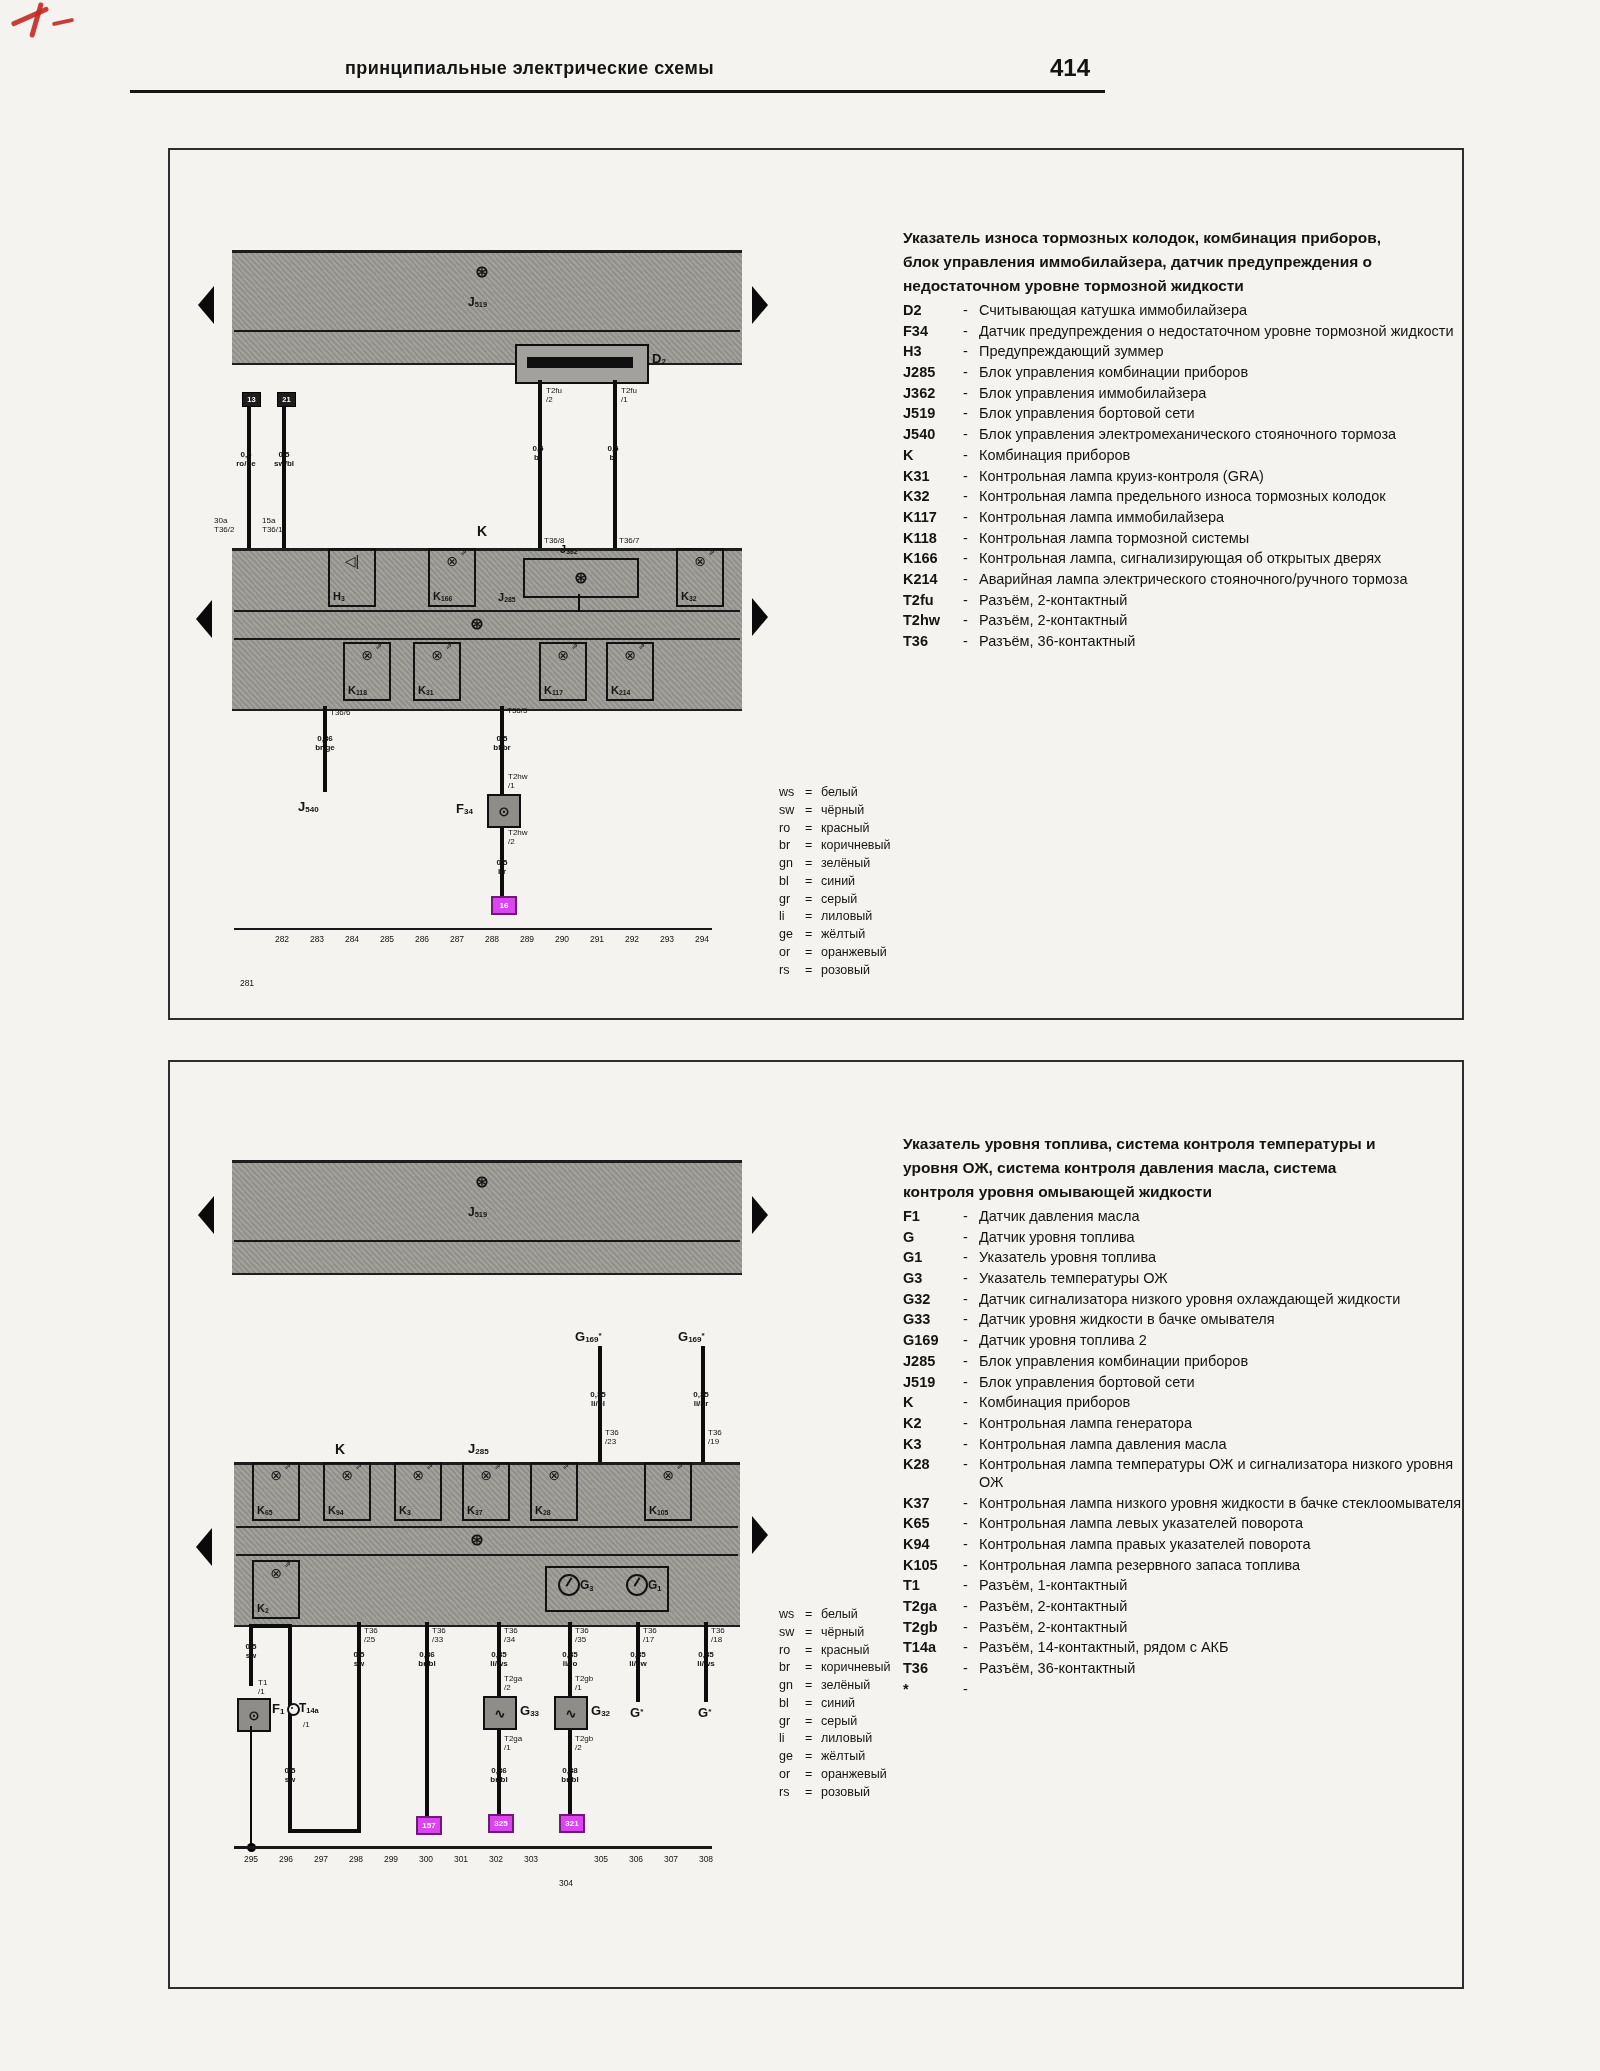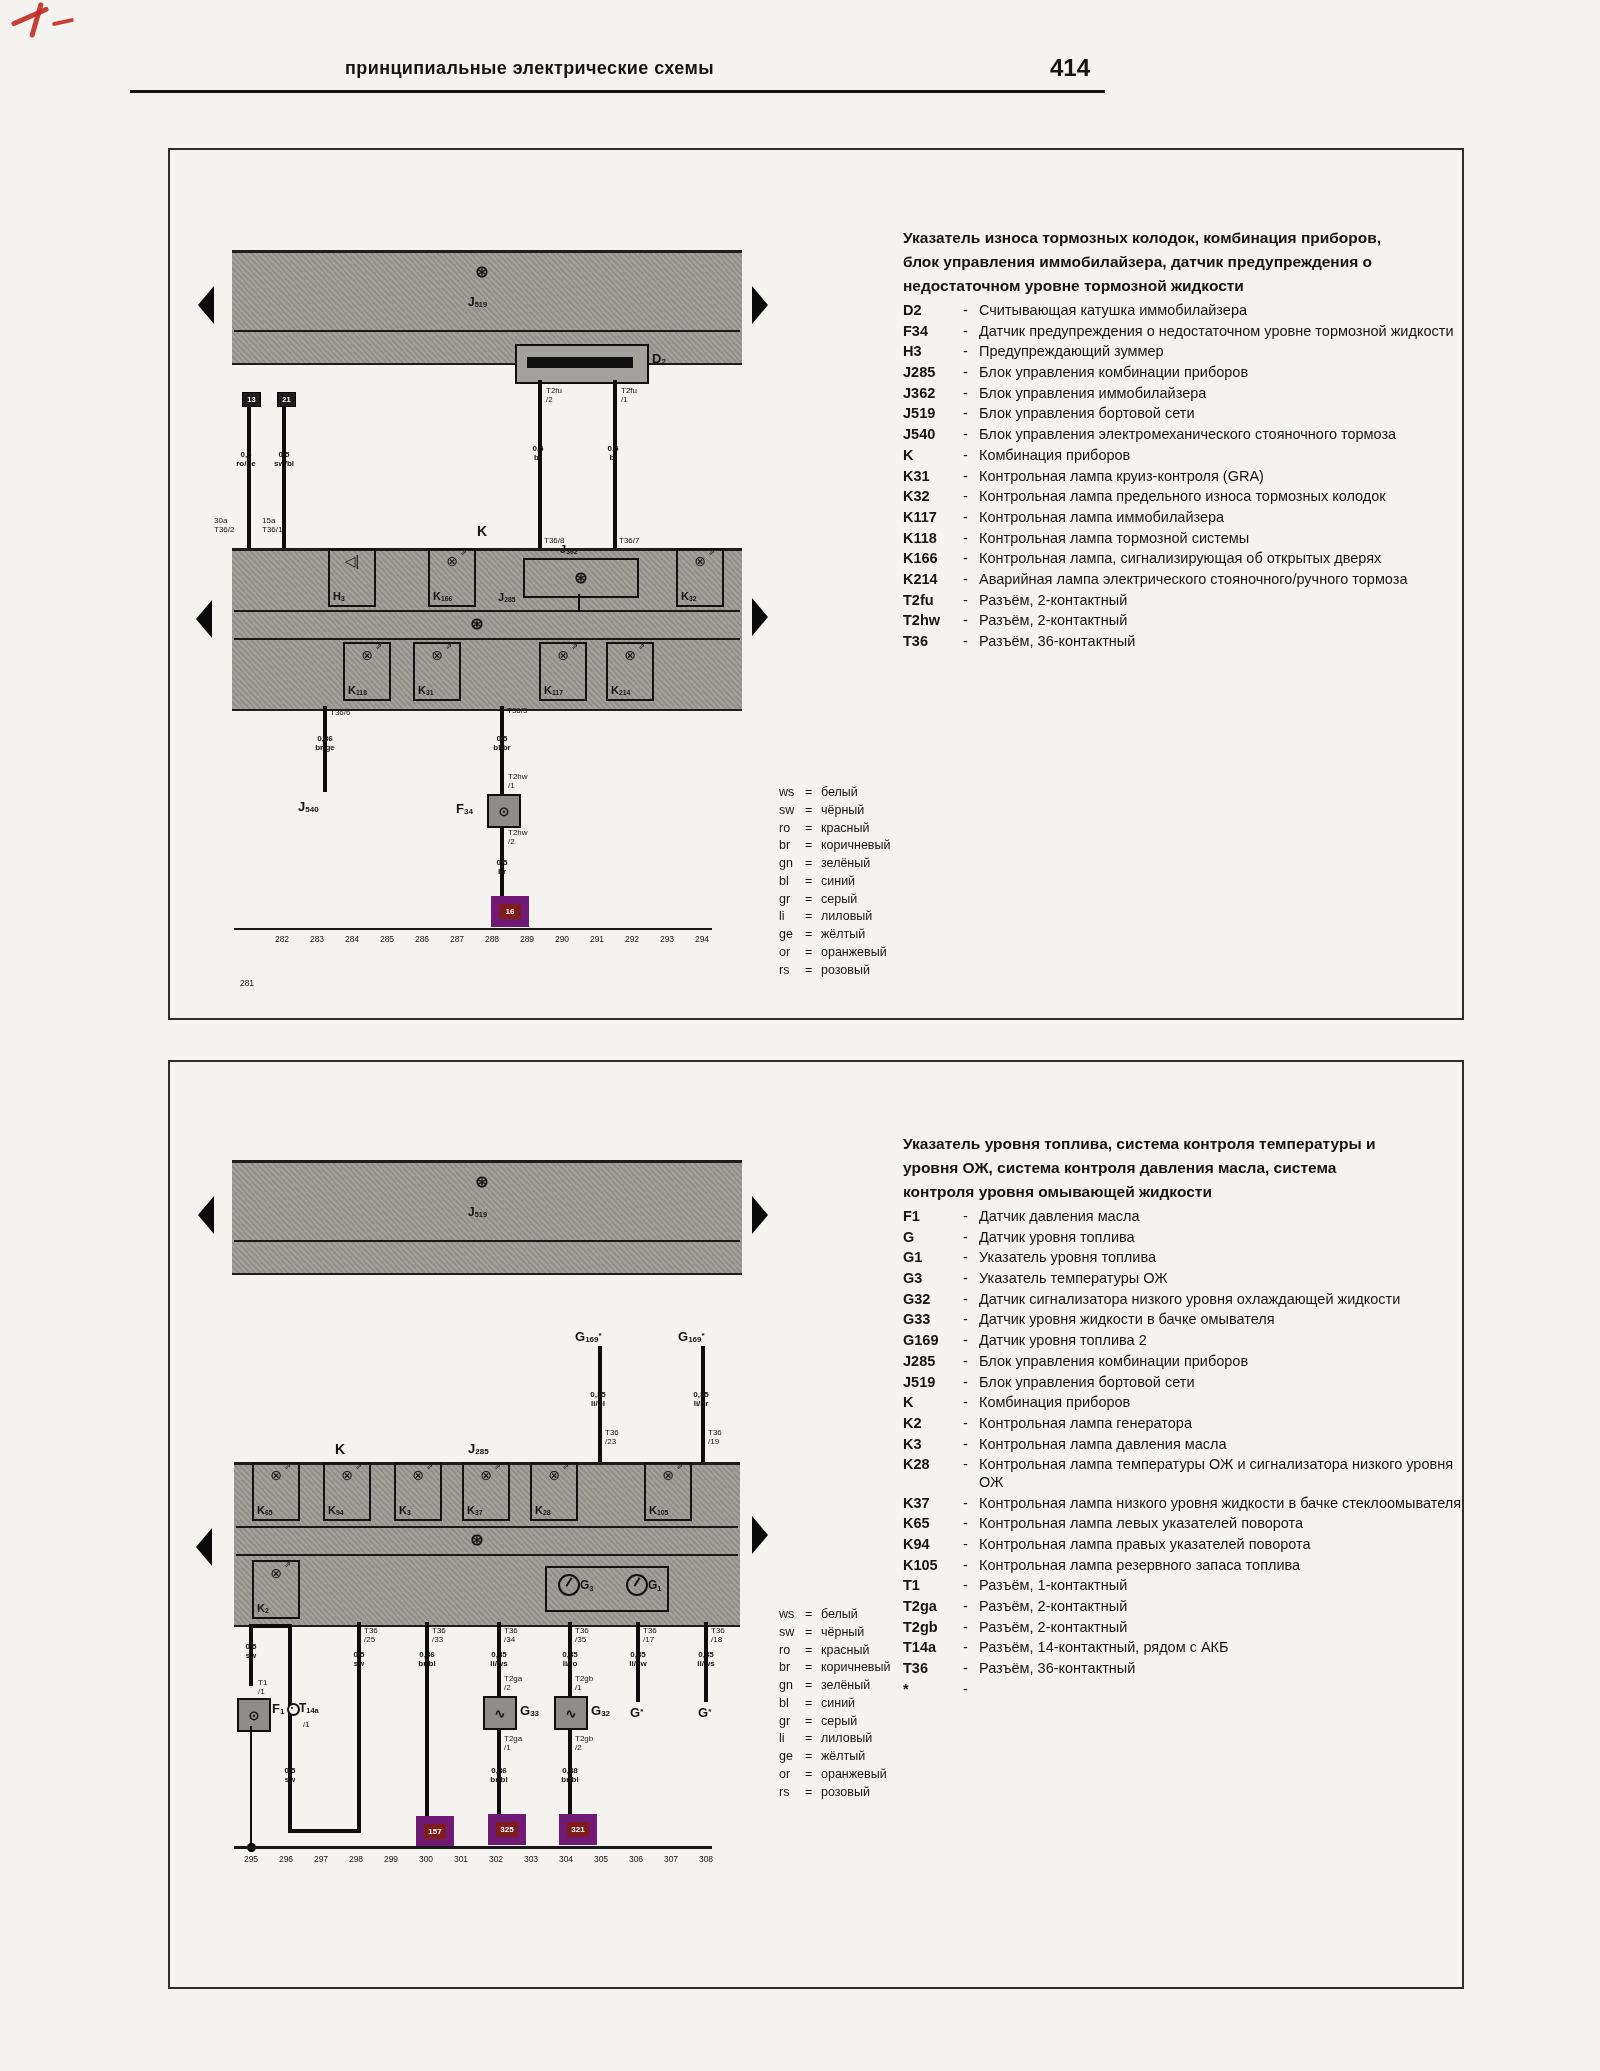--- a/index.html
+++ b/index.html
@@ -37,21 +37,21 @@
   .cell .id{position:absolute;left:3px;bottom:3px;font-size:11px;font-weight:bold;white-space:nowrap;}
   .ecubox{position:absolute;border:2px solid #121212;}
   .ecu-label{position:absolute;font-size:11px;font-weight:bold;}
   .gaugebox{position:absolute;border:2px solid #121212;}
   .gauge{position:absolute;width:18px;height:18px;border:2px solid #121212;border-radius:50%;}
   .gauge::after{content:"";position:absolute;left:8px;top:1px;width:2px;height:10px;background:#121212;transform:rotate(32deg);}
   .glabel{position:absolute;font-size:12px;font-weight:bold;}
 
   .connbox{position:absolute;width:17px;height:13px;background:#1d1d1d;color:#fff;font-size:7.5px;
            font-weight:bold;display:flex;align-items:center;justify-content:center;border:1px solid #000;}
-  .gndbox{position:absolute;width:22px;height:15px;background:#7f1d1d;border:8px solid #701a75;color:#fff;
+  .gndbox{position:absolute;width:22px;height:15px;background:#d946ef;border:2px solid #701a75;color:#fff;
           font-size:8px;font-weight:bold;display:flex;align-items:center;justify-content:center;}
   .sensor{position:absolute;width:30px;height:30px;background:#8f8d89;border:2px solid #0f0f0f;
           display:flex;align-items:center;justify-content:center;font-size:13px;font-weight:bold;}
   .d2outer{position:absolute;background:#a3a19d;border:2px solid #0f0f0f;}
   .d2inner{position:absolute;background:#101010;}
   .dot{position:absolute;width:9px;height:9px;background:#000;border-radius:50%;}
   .smallconn{position:absolute;width:9px;height:9px;border:2px solid #111;border-radius:50%;background:#f4f3ef;}
   .smallconn::after{content:"";position:absolute;left:1.5px;top:1.5px;width:2px;height:2px;background:#111;border-radius:50%;}
 
   .arl{position:absolute;width:0;height:0;border-style:solid;border-width:19px 16px 19px 0;
@@ -504,21 +504,21 @@
   <div class="tracks" id="p2tracks" style="left:251px;top:1854px;">
       <span class="track" style="left: -15px;">295</span>
       <span class="track" style="left: 20px;">296</span>
       <span class="track" style="left: 55px;">297</span>
       <span class="track" style="left: 90px;">298</span>
       <span class="track" style="left: 125px;">299</span>
       <span class="track" style="left: 160px;">300</span>
       <span class="track" style="left: 195px;">301</span>
       <span class="track" style="left: 230px;">302</span>
       <span class="track" style="left: 265px;">303</span>
-      <span class="track" style="left: 300px;">304</span>
+      <span class="track" style="left: 300px; margin-top: 24px;">304</span>
       <span class="track" style="left: 335px;">305</span>
       <span class="track" style="left: 370px;">306</span>
       <span class="track" style="left: 405px;">307</span>
       <span class="track" style="left: 440px;">308</span>
     </div>
 
   <div class="colors" id="colors2" style="left:779px;top:1608px;">
       <div class="crow">
         <span>ws</span>
         <span>=</span>

